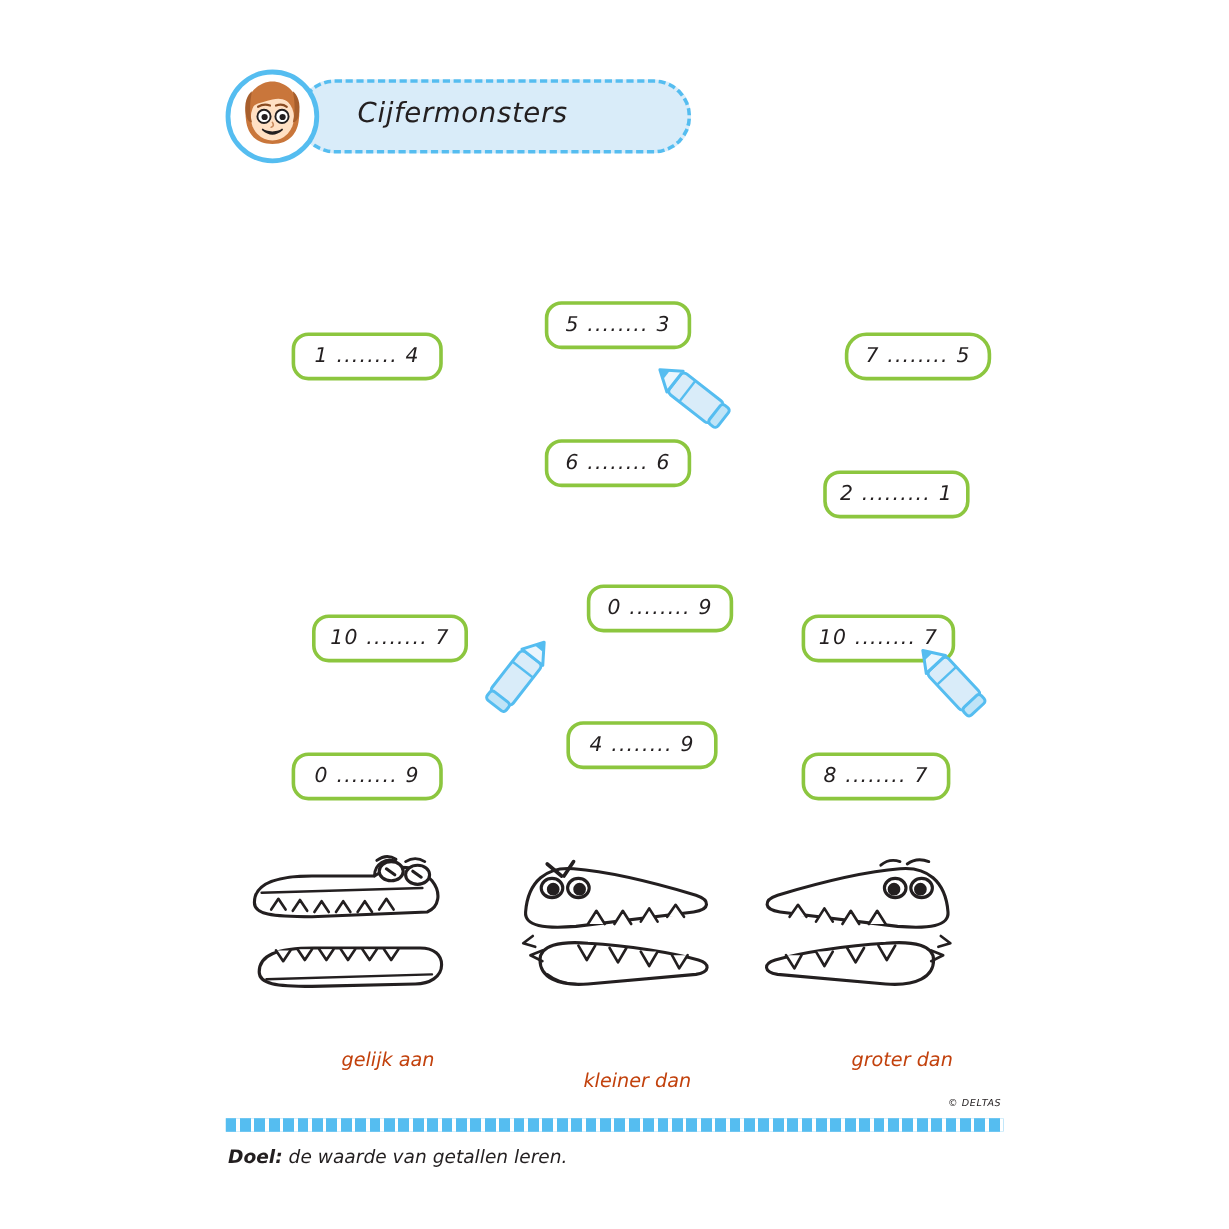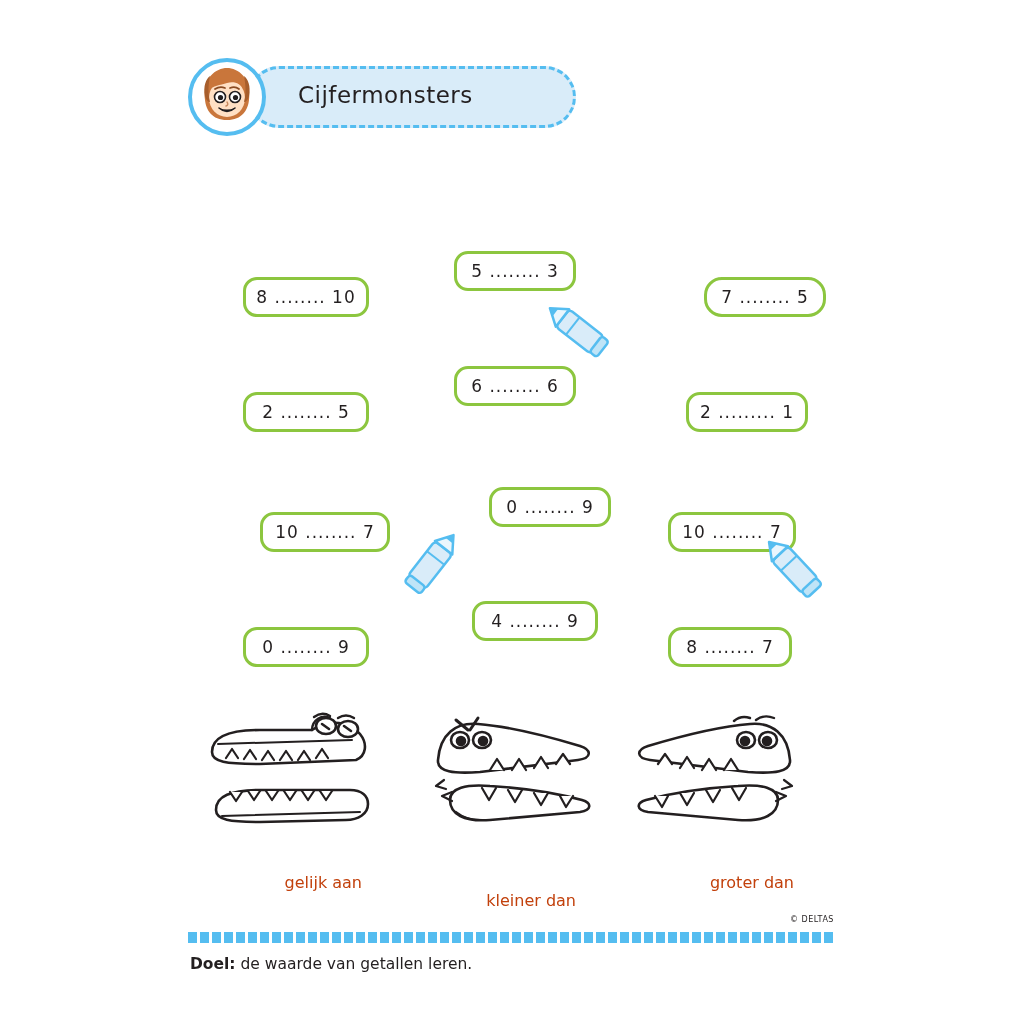--- a/index.html
+++ b/index.html
@@ -13,20 +13,21 @@
     font-family: "DejaVu Sans", sans-serif;
     position: relative;
     overflow: hidden;
   }
   .page {
     position: absolute;
     left: 0; top: 0;
     width: 1024px;
     height: 916px;
     background: #ffffff;
+    font-style: italic;
   }
 
   
   .header {
     position: absolute;
     left: 188px;
     top: 58px;
     width: 388px;
     height: 78px;
   }
@@ -165,25 +166,24 @@
 
         <path d="M35 40 q2 3 -1 4" stroke="#c98a5e" stroke-width="1.4" fill="none" stroke-linecap="round"></path>
 
         <path d="M27 46 q8 7 16 0 q-8 3 -16 0 Z" fill="#231f20"></path>
         <path d="M27 46 q8 7 16 0" stroke="#231f20" stroke-width="1.6" fill="none" stroke-linecap="round"></path>
       </svg>
     </div>
   </div>
 
 
-  <div class="ex-box" style="left:211px;top:277px;width:126px;height:40px;">8 ........ 10</div>
+  <div class="ex-box" style="left:211px;top:277px;width:126px;height:40px;">1 ........ 4</div>
   <div class="ex-box" style="left:422px;top:251px;width:122px;height:40px;">5 ........ 3</div>
   <div class="ex-box" style="left:672px;top:277px;width:122px;height:40px;border-radius:18px;">7 ........ 5</div>
   <div class="ex-box" style="left:422px;top:366px;width:122px;height:40px;">6 ........ 6</div>
-  <div class="ex-box" style="left:211px;top:392px;width:126px;height:40px;">2 ........ 5</div>
   <div class="ex-box" style="left:654px;top:392px;width:122px;height:40px;">2 ......... 1</div>
   <div class="ex-box" style="left:457px;top:487px;width:122px;height:40px;">0 ........ 9</div>
   <div class="ex-box" style="left:228px;top:512px;width:130px;height:40px;">10 ........ 7</div>
   <div class="ex-box" style="left:636px;top:512px;width:128px;height:40px;">10 ........ 7</div>
   <div class="ex-box" style="left:440px;top:601px;width:126px;height:40px;">4 ........ 9</div>
   <div class="ex-box" style="left:211px;top:627px;width:126px;height:40px;">0 ........ 9</div>
   <div class="ex-box" style="left:636px;top:627px;width:124px;height:40px;">8 ........ 7</div>
 
   <div class="pencil" style="left:536px;top:298px;">
     <svg width="90" height="75" viewBox="0 0 90 75">

